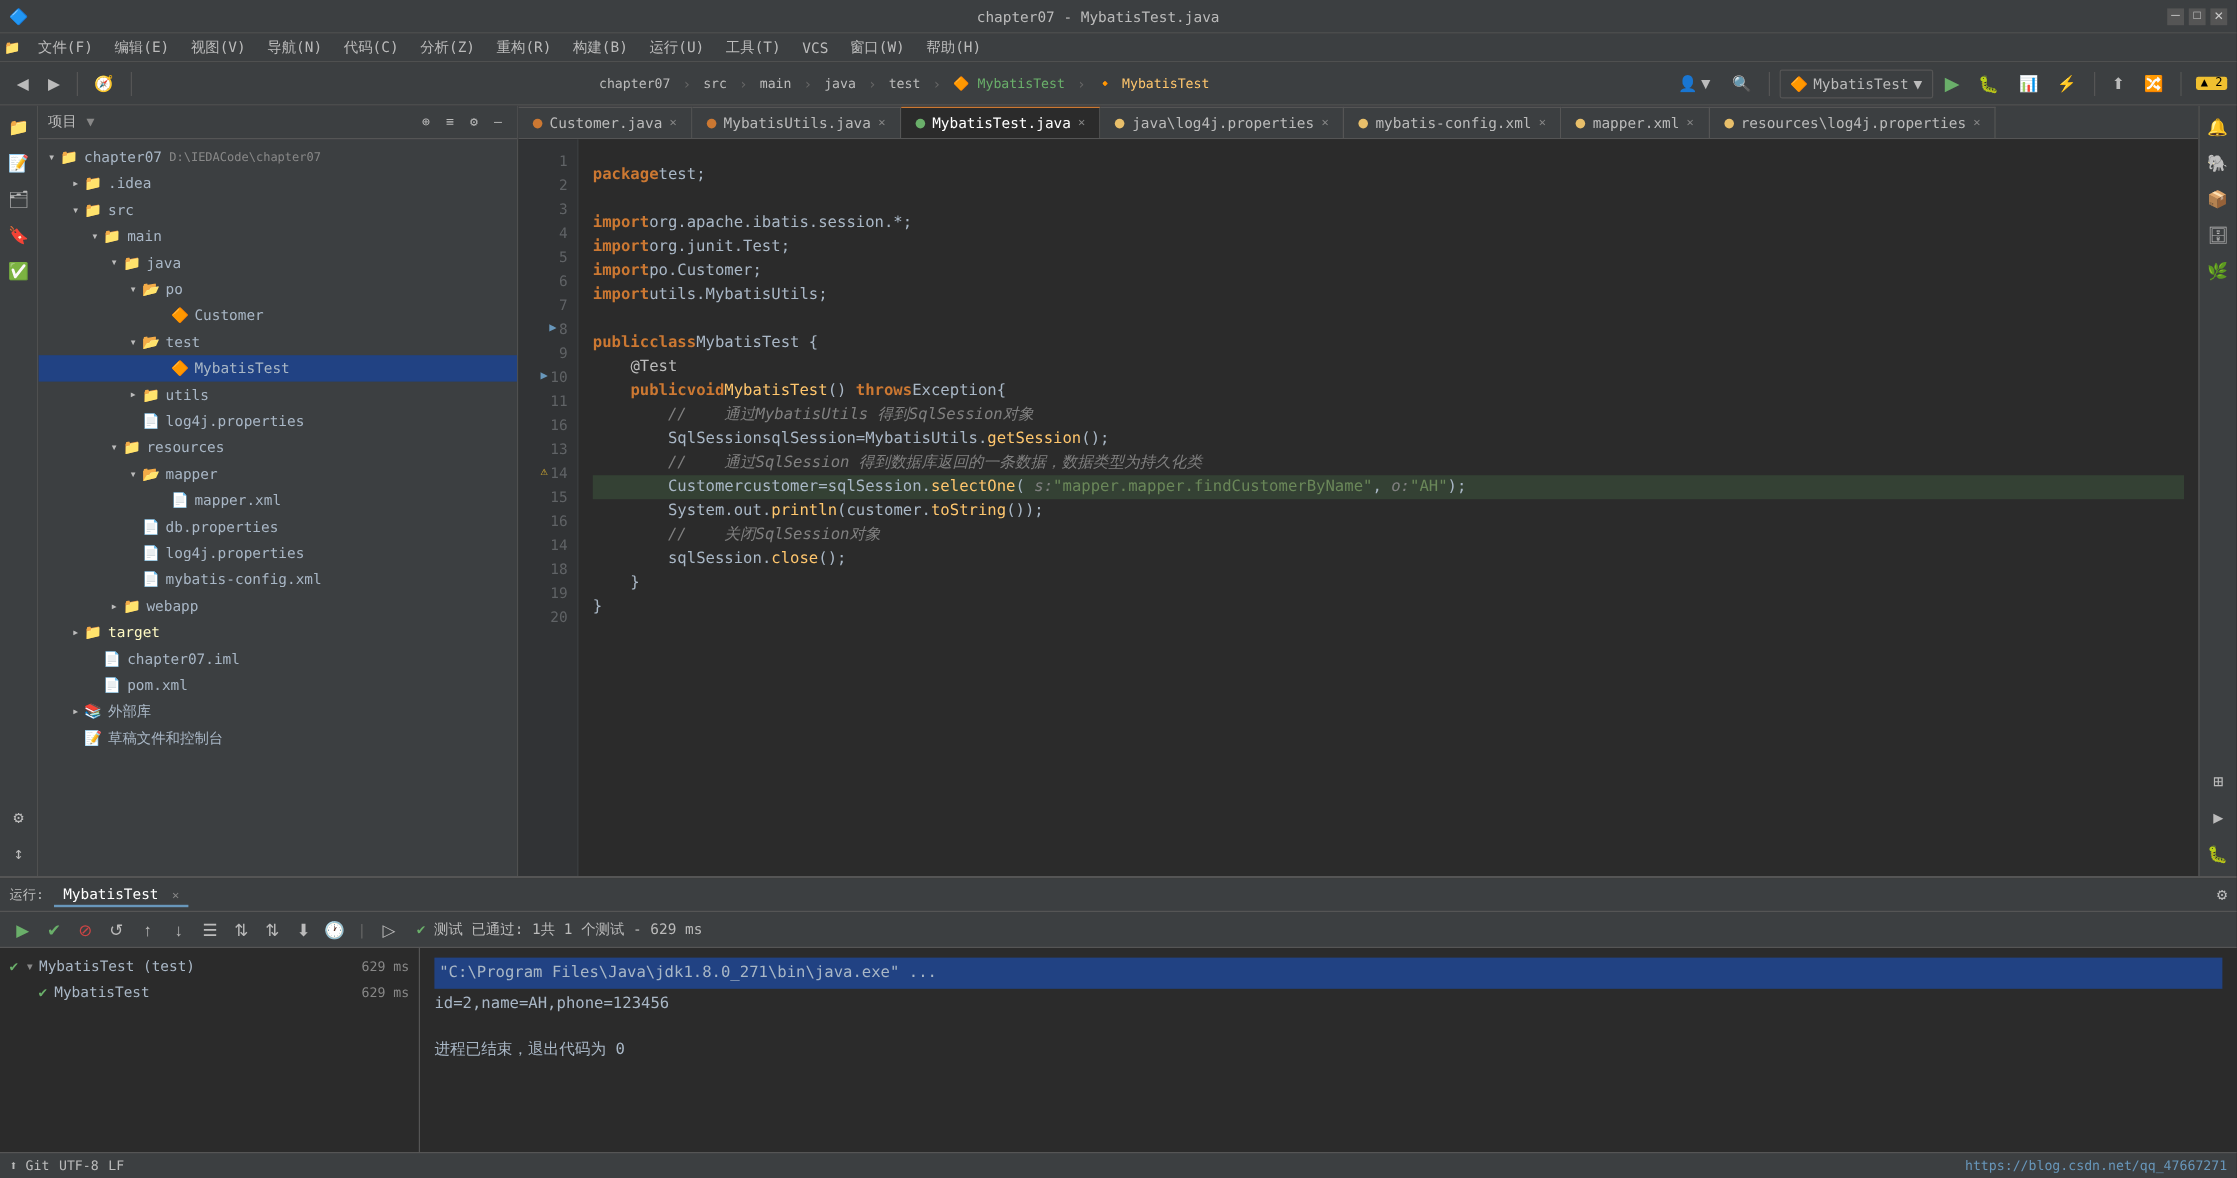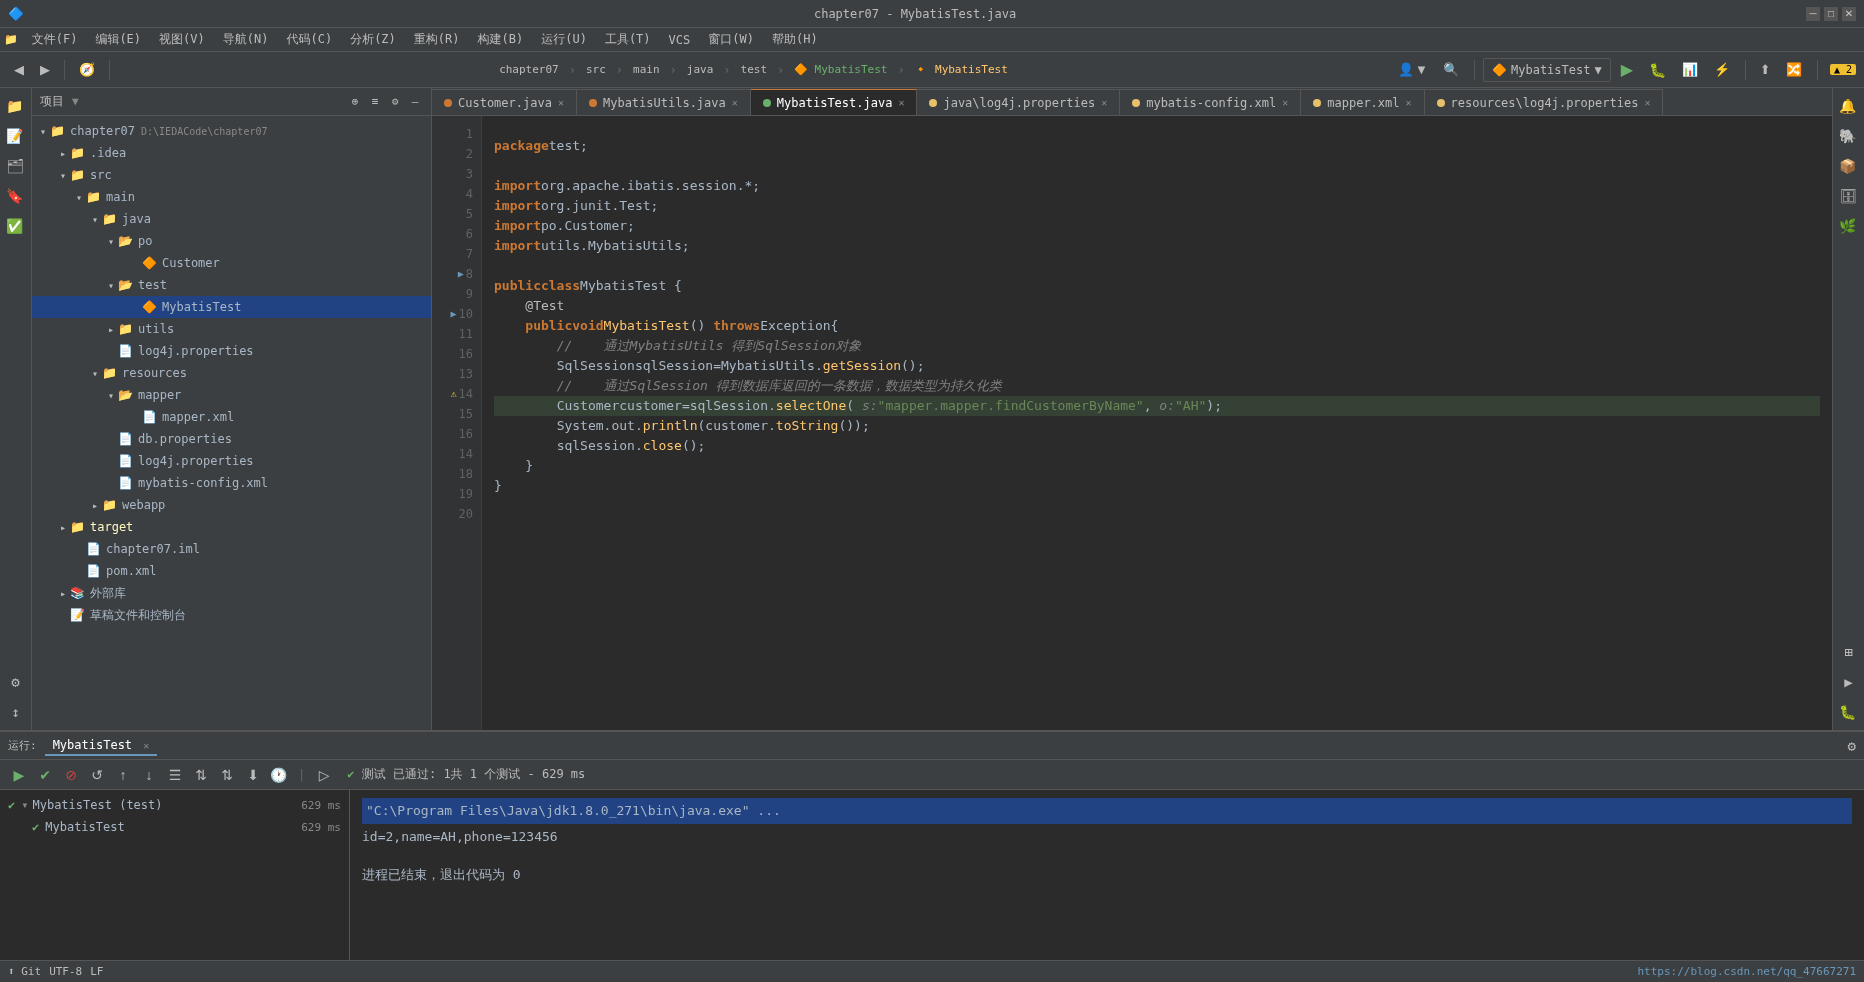--- a/index.html
+++ b/index.html
@@ -441,20 +441,21 @@
         <div class="code-line"><span class="kw">import</span> <span class="pkg">utils.MybatisUtils</span>;</div>
         <div class="code-line">&nbsp;</div>
         <div class="code-line"><span class="kw">public</span> <span class="kw">class</span> <span class="cls">MybatisTest</span> {</div>
         <div class="code-line">&nbsp;&nbsp;&nbsp;&nbsp;<span class="ann">@Test</span></div>
         <div class="code-line">&nbsp;&nbsp;&nbsp;&nbsp;<span class="kw">public</span> <span class="kw">void</span> <span class="fn">MybatisTest</span>() <span class="kw">throws</span> <span class="cls">Exception</span>{</div>
         <div class="code-line">&nbsp;&nbsp;&nbsp;&nbsp;&nbsp;&nbsp;&nbsp;&nbsp;<span class="cmt">//    通过MybatisUtils 得到SqlSession对象</span></div>
         <div class="code-line">&nbsp;&nbsp;&nbsp;&nbsp;&nbsp;&nbsp;&nbsp;&nbsp;<span class="cls">SqlSession</span> <span class="var">sqlSession</span>=<span class="cls">MybatisUtils</span>.<span class="fn">getSession</span>();</div>
         <div class="code-line">&nbsp;&nbsp;&nbsp;&nbsp;&nbsp;&nbsp;&nbsp;&nbsp;<span class="cmt">//    通过SqlSession 得到数据库返回的一条数据，数据类型为持久化类</span></div>
         <div class="code-line highlighted">&nbsp;&nbsp;&nbsp;&nbsp;&nbsp;&nbsp;&nbsp;&nbsp;<span class="cls">Customer</span> <span class="var">customer</span>=<span class="var">sqlSession</span>.<span class="fn">selectOne</span>(<span class="inline-hint"> s:</span> <span class="str">"mapper.mapper.findCustomerByName"</span>, <span class="inline-hint">o:</span> <span class="str">"AH"</span>);</div>
         <div class="code-line">&nbsp;&nbsp;&nbsp;&nbsp;&nbsp;&nbsp;&nbsp;&nbsp;<span class="cls">System</span>.<span class="var">out</span>.<span class="fn">println</span>(<span class="var">customer</span>.<span class="fn">toString</span>());</div>
+        <div class="code-line">&nbsp;&nbsp;&nbsp;&nbsp;&nbsp;&nbsp;&nbsp;&nbsp;<span class="cmt">//    关闭SqlSession对象</span></div>
         <div class="code-line">&nbsp;&nbsp;&nbsp;&nbsp;&nbsp;&nbsp;&nbsp;&nbsp;<span class="var">sqlSession</span>.<span class="fn">close</span>();</div>
         <div class="code-line">&nbsp;&nbsp;&nbsp;&nbsp;}</div>
         <div class="code-line">}</div>
       </div>
     </div>
   </div>
 
   <div class="right-icons">
     <div class="right-icon">🔔</div>
     <div class="right-icon">🐘</div>

